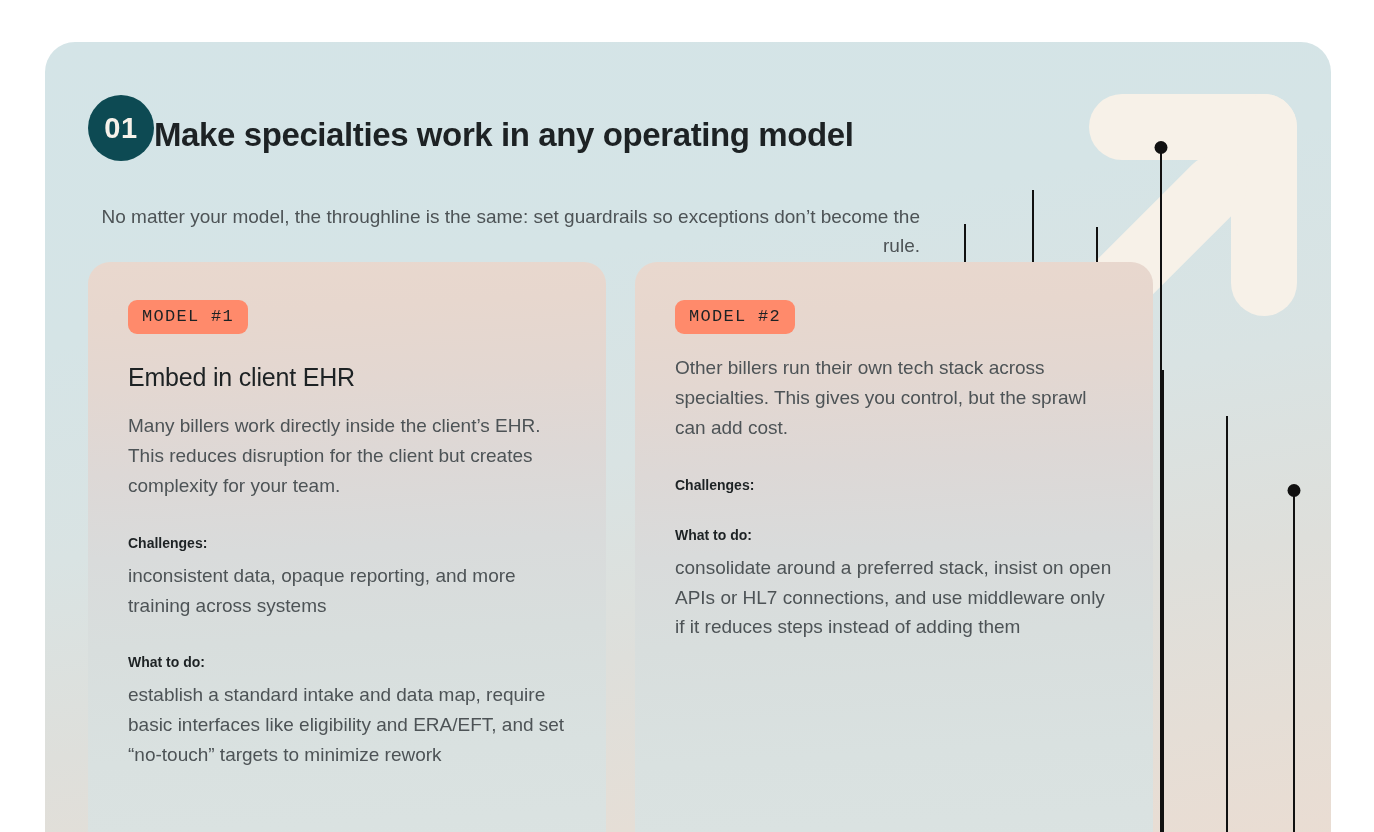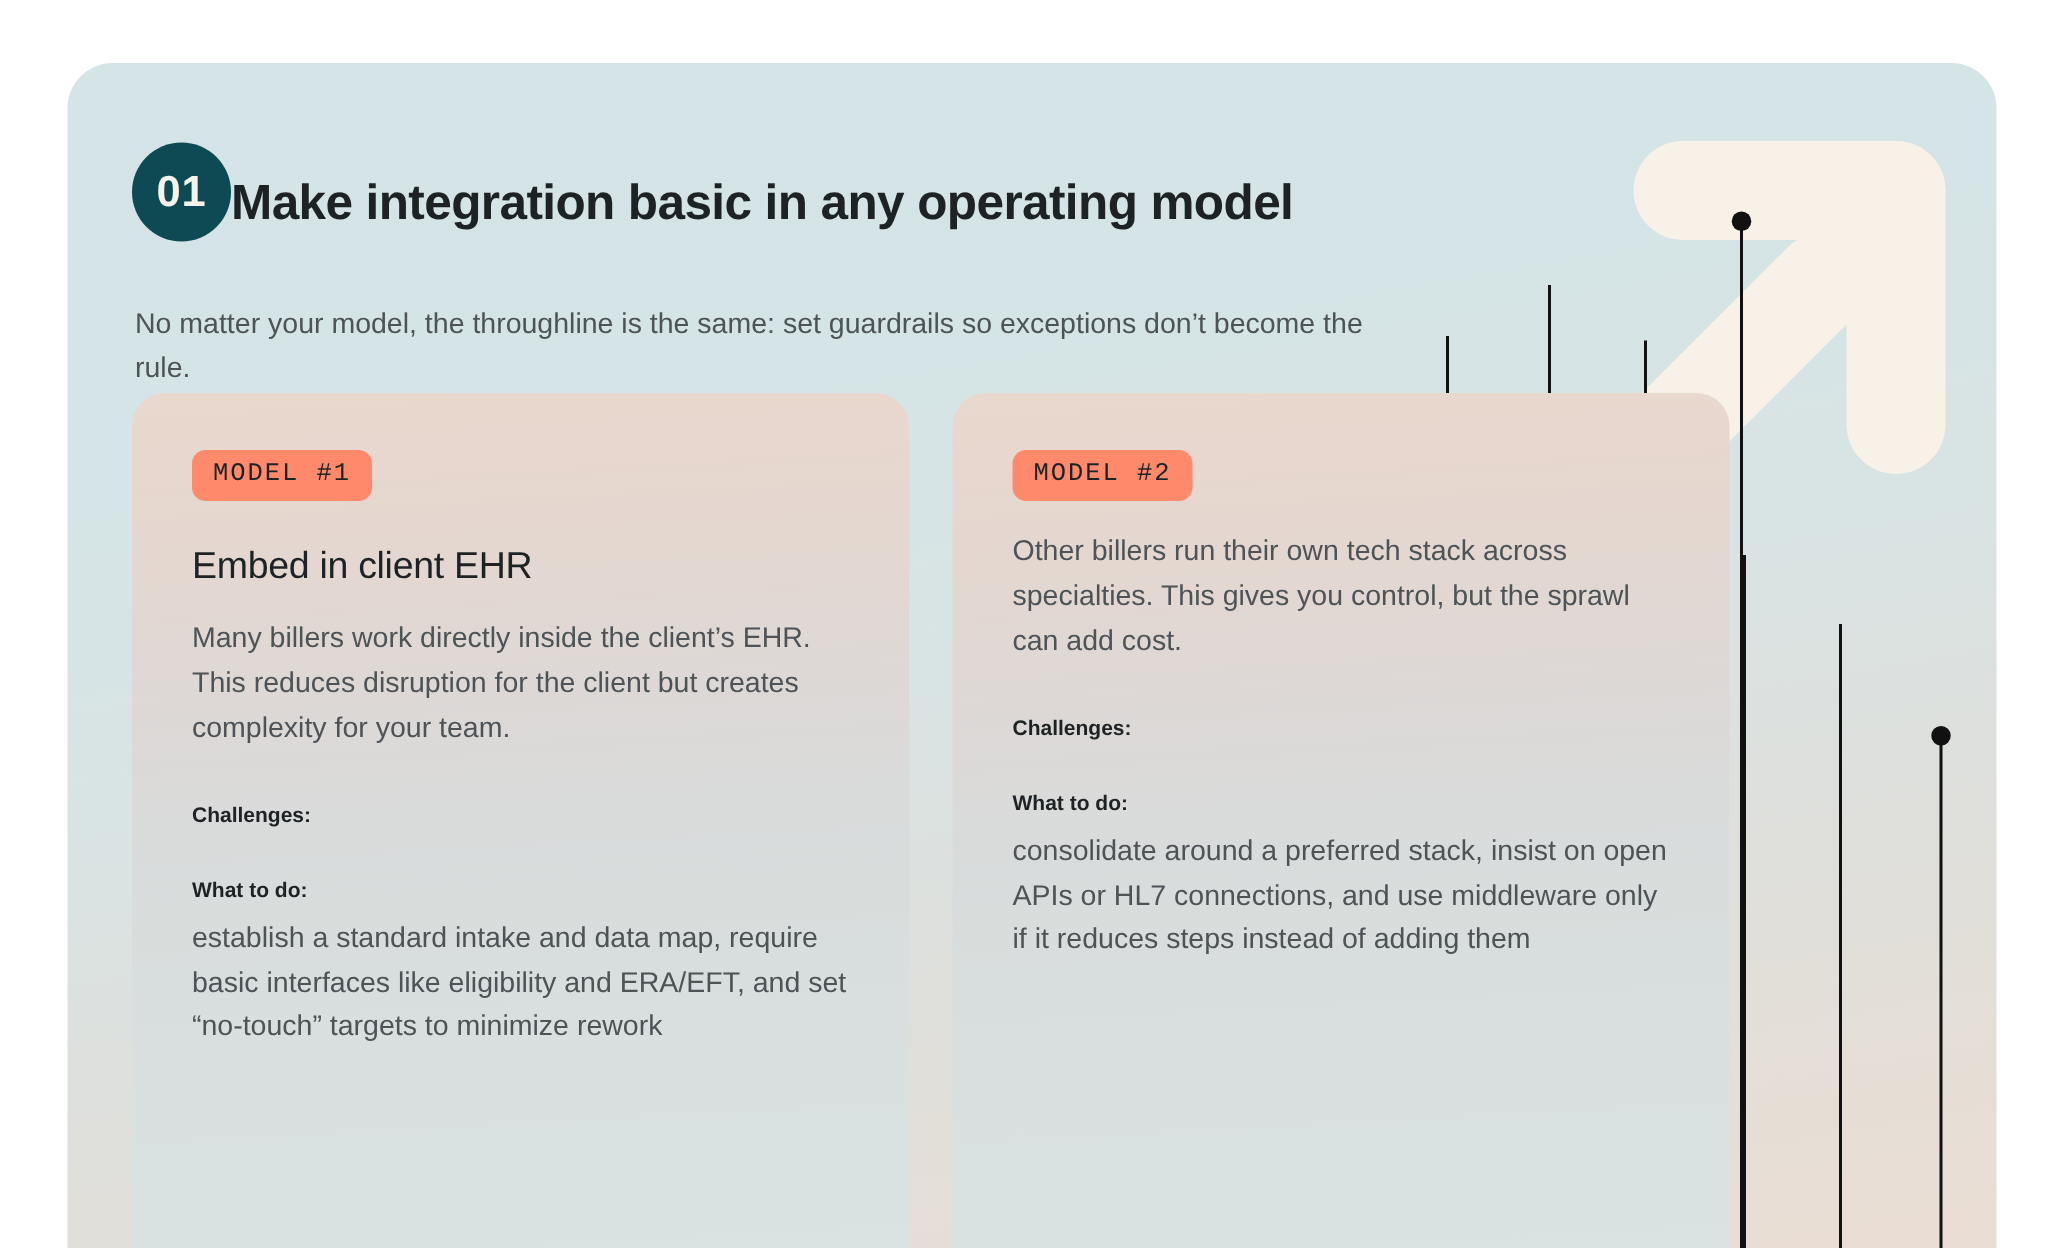--- a/index.html
+++ b/index.html
@@ -105,20 +105,21 @@
     line-height: 1.1;
   }
   #page-subtitle {
     margin-top: 26px;
     margin-left: 2px;
     font-size: 19px;
     line-height: 1.55;
     color: #4d5356;
     max-width: 830px;
     font-weight: 400;
+    text-align: right;
   }
 
   
   #cards {
     position: absolute;
     left: 43px;
     top: 220px;
     right: 40px;
     display: flex;
     gap: 29px;
@@ -204,33 +205,34 @@
         <div class="pin" style="left: 1051px; top: 185px; height: 77px; background: rgb(17, 17, 17);"></div>
         <div class="pin dotted" style="left: 1115px; top: 105px; height: 760px; background: rgb(17, 17, 17);"></div>
         <div class="pin" style="left: 1117px; top: 328px; height: 540px; background: rgb(17, 17, 17);"></div>
         <div class="pin" style="left: 1181px; top: 374px; height: 490px; background: rgb(17, 17, 17);"></div>
         <div class="pin dotted" style="left: 1248px; top: 448px; height: 420px; background: rgb(17, 17, 17);"></div>
       </div>
 
     <div id="header">
       <div id="header-row">
         <div id="step-badge">01</div>
-        <h1 id="page-title">Make integration basic in any operating model</h1>
+        <h1 id="page-title">Make specialties work in any operating model</h1>
       </div>
       <p id="page-subtitle">No matter your model, the throughline is the same: set guardrails so exceptions don’t become the rule.</p>
     </div>
 
     <div id="cards">
 
       <div class="card">
         <div class="card-badge">MODEL #1</div>
         <div class="card-title">Embed in client EHR</div>
         <div class="card-desc">Many billers work directly inside the client’s EHR. This reduces disruption for the client but creates complexity for your team.</div>
         <div class="card-section">
           <div class="card-section-label">Challenges:</div>
+          <div class="card-section-body">inconsistent data, opaque reporting, and more training across systems</div>
         </div>
         <div class="card-section">
           <div class="card-section-label">What to do:</div>
           <div class="card-section-body">establish a standard intake and data map, require basic interfaces like eligibility and ERA/EFT, and set “no-touch” targets to minimize rework</div>
         </div>
       </div>
 
       <div class="card">
         <div class="card-badge">MODEL #2</div>
         <div class="card-desc">Other billers run their own tech stack across specialties. This gives you control, but the sprawl can add cost.</div>

